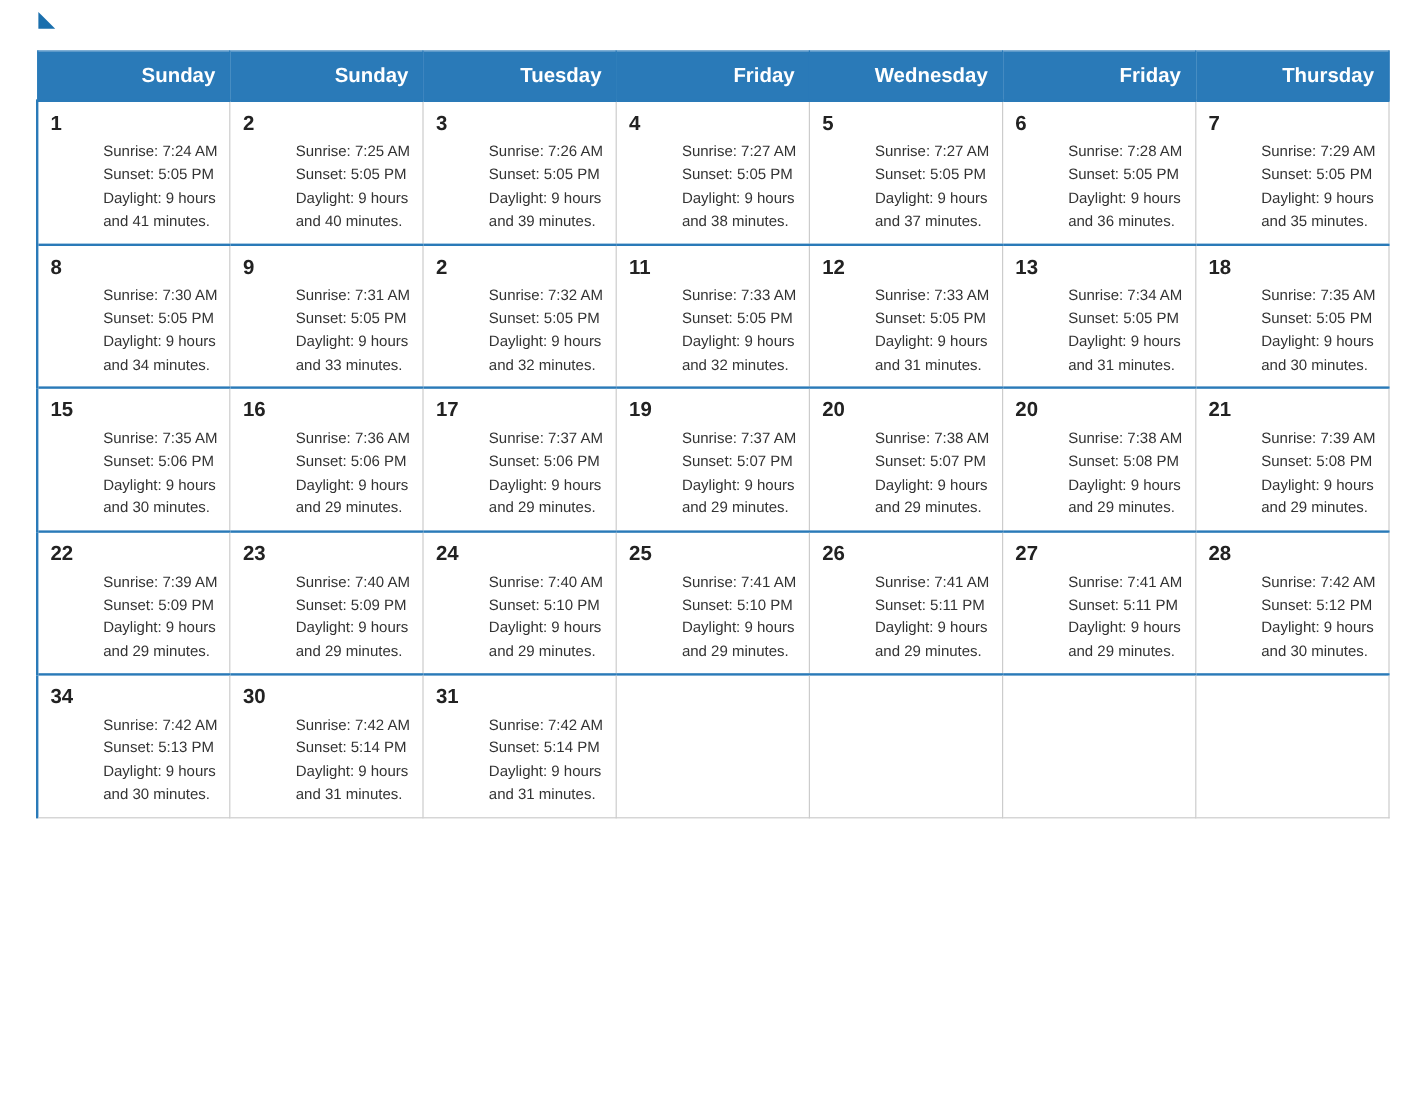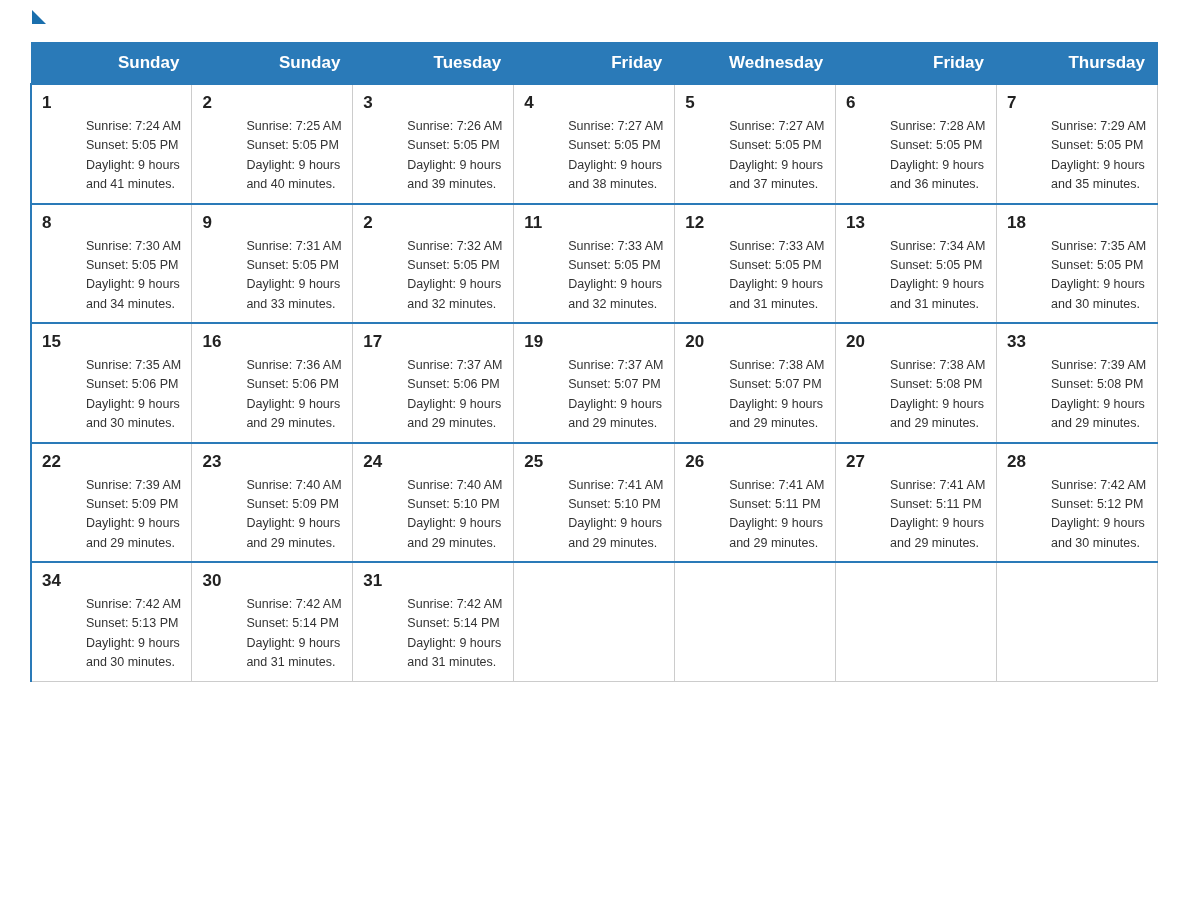--- a/index.html
+++ b/index.html
@@ -312,21 +312,21 @@
         <td>
         <div class="day-number">20</div>
         <div class="day-info">
           Sunrise: 7:38 AM<br>
           Sunset: 5:08 PM<br>
           Daylight: 9 hours<br>
           and 29 minutes.
         </div>
       </td>
         <td>
-        <div class="day-number">33</div>
+        <div class="day-number">21</div>
         <div class="day-info">
           Sunrise: 7:39 AM<br>
           Sunset: 5:08 PM<br>
           Daylight: 9 hours<br>
           and 29 minutes.
         </div>
       </td>
       </tr>
       <tr class="row-border-top">
         <td>

